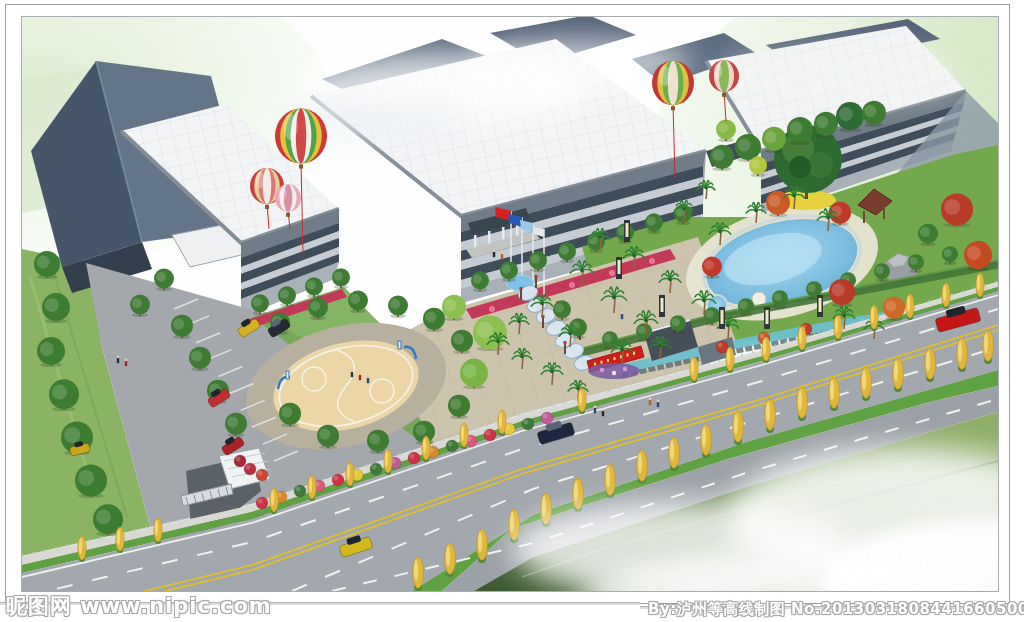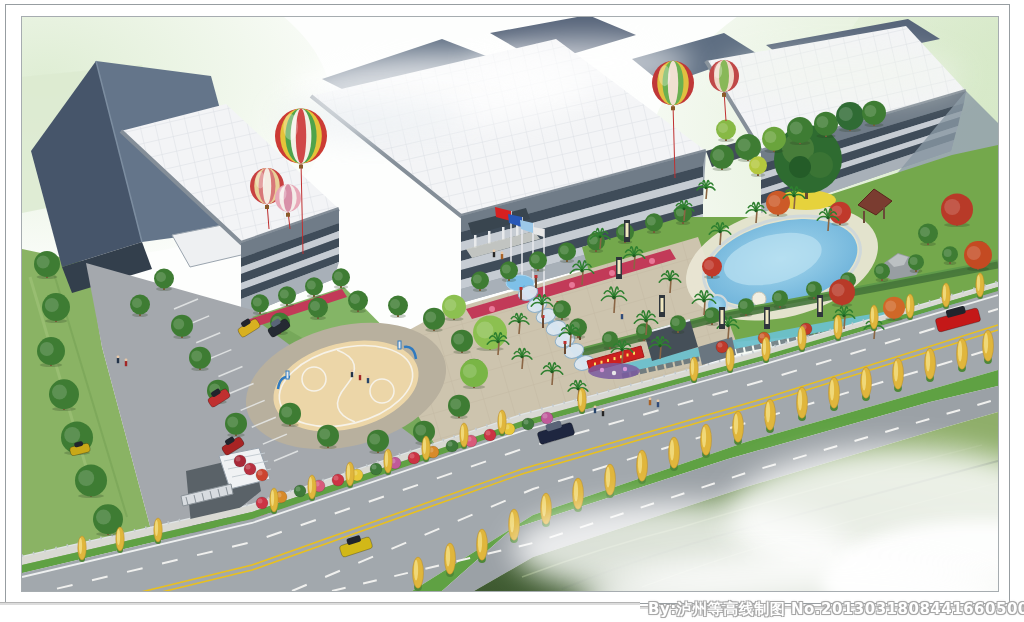--- a/index.html
+++ b/index.html
@@ -1096,14 +1096,15 @@
           <line x1="702" y1="74" x2="704" y2="104" stroke="#c03030" stroke-width="1"></line>
           <ellipse cx="702" cy="59" rx="15" ry="15.9" fill="#c04848"></ellipse>
           <ellipse cx="702" cy="59" rx="10" ry="15.9" fill="#f0d8c8"></ellipse>
           <ellipse cx="702" cy="59" rx="5" ry="15.9" fill="#88b858"></ellipse>
           <ellipse cx="696" cy="53.75" rx="4.2" ry="7.5" fill="#ffffff" opacity="0.3"></ellipse>
           <rect x="700" y="75.9" width="4" height="4" fill="#8a5a2a"></rect>
         </g>
   </svg>
   </div>
 
+  <div class="wm wm-left">昵图网 www.nipic.com</div>
   <div class="wm wm-right">By:泸州等高线制图 No.20130318084416605000</div>
 </div>
 
 </body></html>

